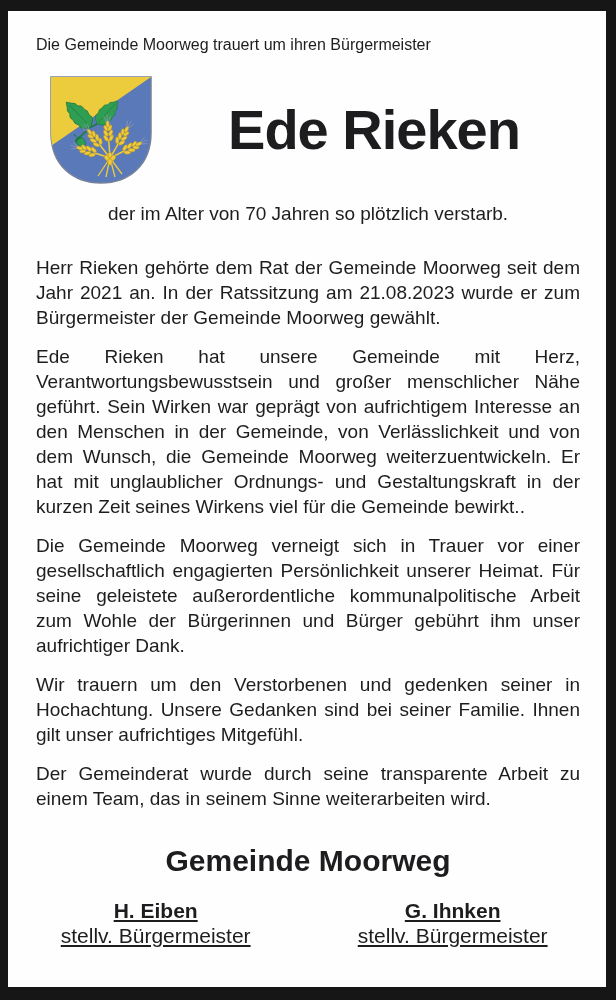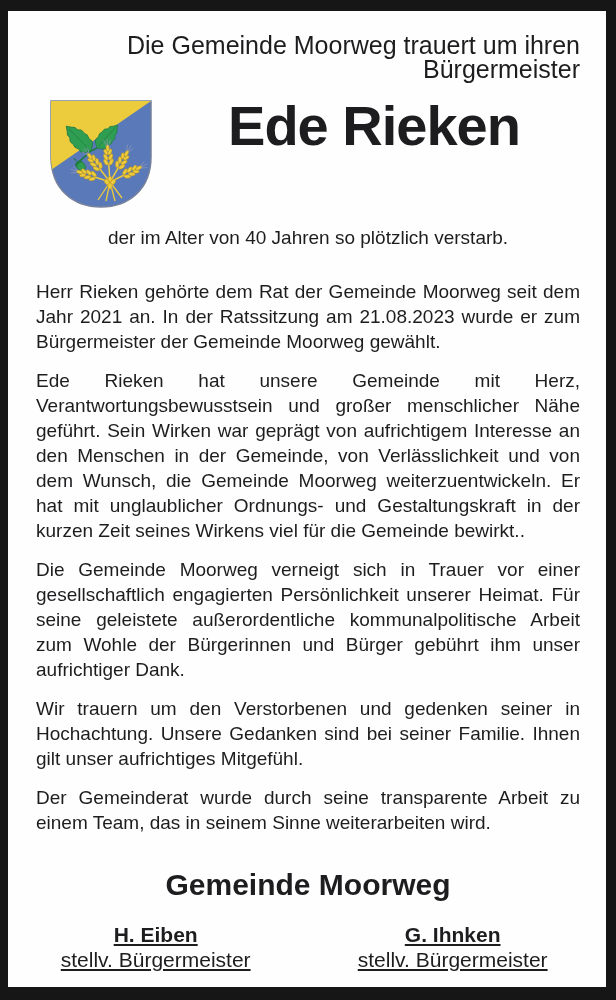--- a/index.html
+++ b/index.html
@@ -18,27 +18,28 @@
     border-color: #161616;
     border-width: 11px 10px 13px 8px;
     background: #fefefe;
     font-family: "Liberation Sans", sans-serif;
     color: var(--ink);
     overflow: hidden;
   }
   .inner { padding: 22px 26px 0 28px; }
 
   .announcement {
-    text-align: right;
-    font-size: 25px;
+    text-align: left;
+    font-size: 16px;
     line-height: 24px;
   }
 
   .header-row {
     display: flex;
+    align-items: center;
     margin-top: 17px;
     height: 112px;
   }
   .crest { width: 106px; height: 112px; flex: none; margin-left: 12px; }
   .name-wrap { flex: 1; text-align: center; padding-left: 14px; }
   .deceased-name {
     margin: 0;
     font-size: 56px;
     font-weight: bold;
     letter-spacing: -1px;
@@ -152,21 +153,21 @@
             <ellipse cx="62" cy="81" rx="2" ry="2.8"></ellipse>
           </g>
         </g>
       </svg>
 
       <div class="name-wrap">
         <h1 class="deceased-name">Ede Rieken</h1>
       </div>
     </div>
 
-    <div class="subtitle">der im Alter von 40 Jahren so plötzlich verstarb.</div>
+    <div class="subtitle">der im Alter von 70 Jahren so plötzlich verstarb.</div>
 
     <div class="body-text">
       <p>Herr Rieken gehörte dem Rat der Gemeinde Moorweg seit dem Jahr 2021 an. In der Ratssitzung am 21.08.2023 wurde er zum Bürgermeister der Gemeinde Moorweg gewählt.</p>
       <p>Ede Rieken hat unsere Gemeinde mit Herz, Verantwortungsbewusstsein und großer menschlicher Nähe geführt. Sein Wirken war geprägt von aufrichtigem Interesse an den Menschen in der Gemeinde, von Verlässlichkeit und von dem Wunsch, die Gemeinde Moorweg weiterzuentwickeln. Er hat mit unglaublicher Ordnungs- und Gestaltungskraft in der kurzen Zeit seines Wirkens viel für die Gemeinde bewirkt..</p>
       <p>Die Gemeinde Moorweg verneigt sich in Trauer vor einer gesellschaftlich engagierten Persönlichkeit unserer Heimat. Für seine geleistete außerordentliche kommunalpolitische Arbeit zum Wohle der Bürgerinnen und Bürger gebührt ihm unser aufrichtiger Dank.</p>
       <p>Wir trauern um den Verstorbenen und gedenken seiner in Hochachtung. Unsere Gedanken sind bei seiner Familie. Ihnen gilt unser aufrichtiges Mitgefühl.</p>
       <p>Der Gemeinderat wurde durch seine transparente Arbeit zu einem Team, das in seinem Sinne weiterarbeiten wird.</p>
     </div>
 
     <div class="organization">Gemeinde Moorweg</div>

